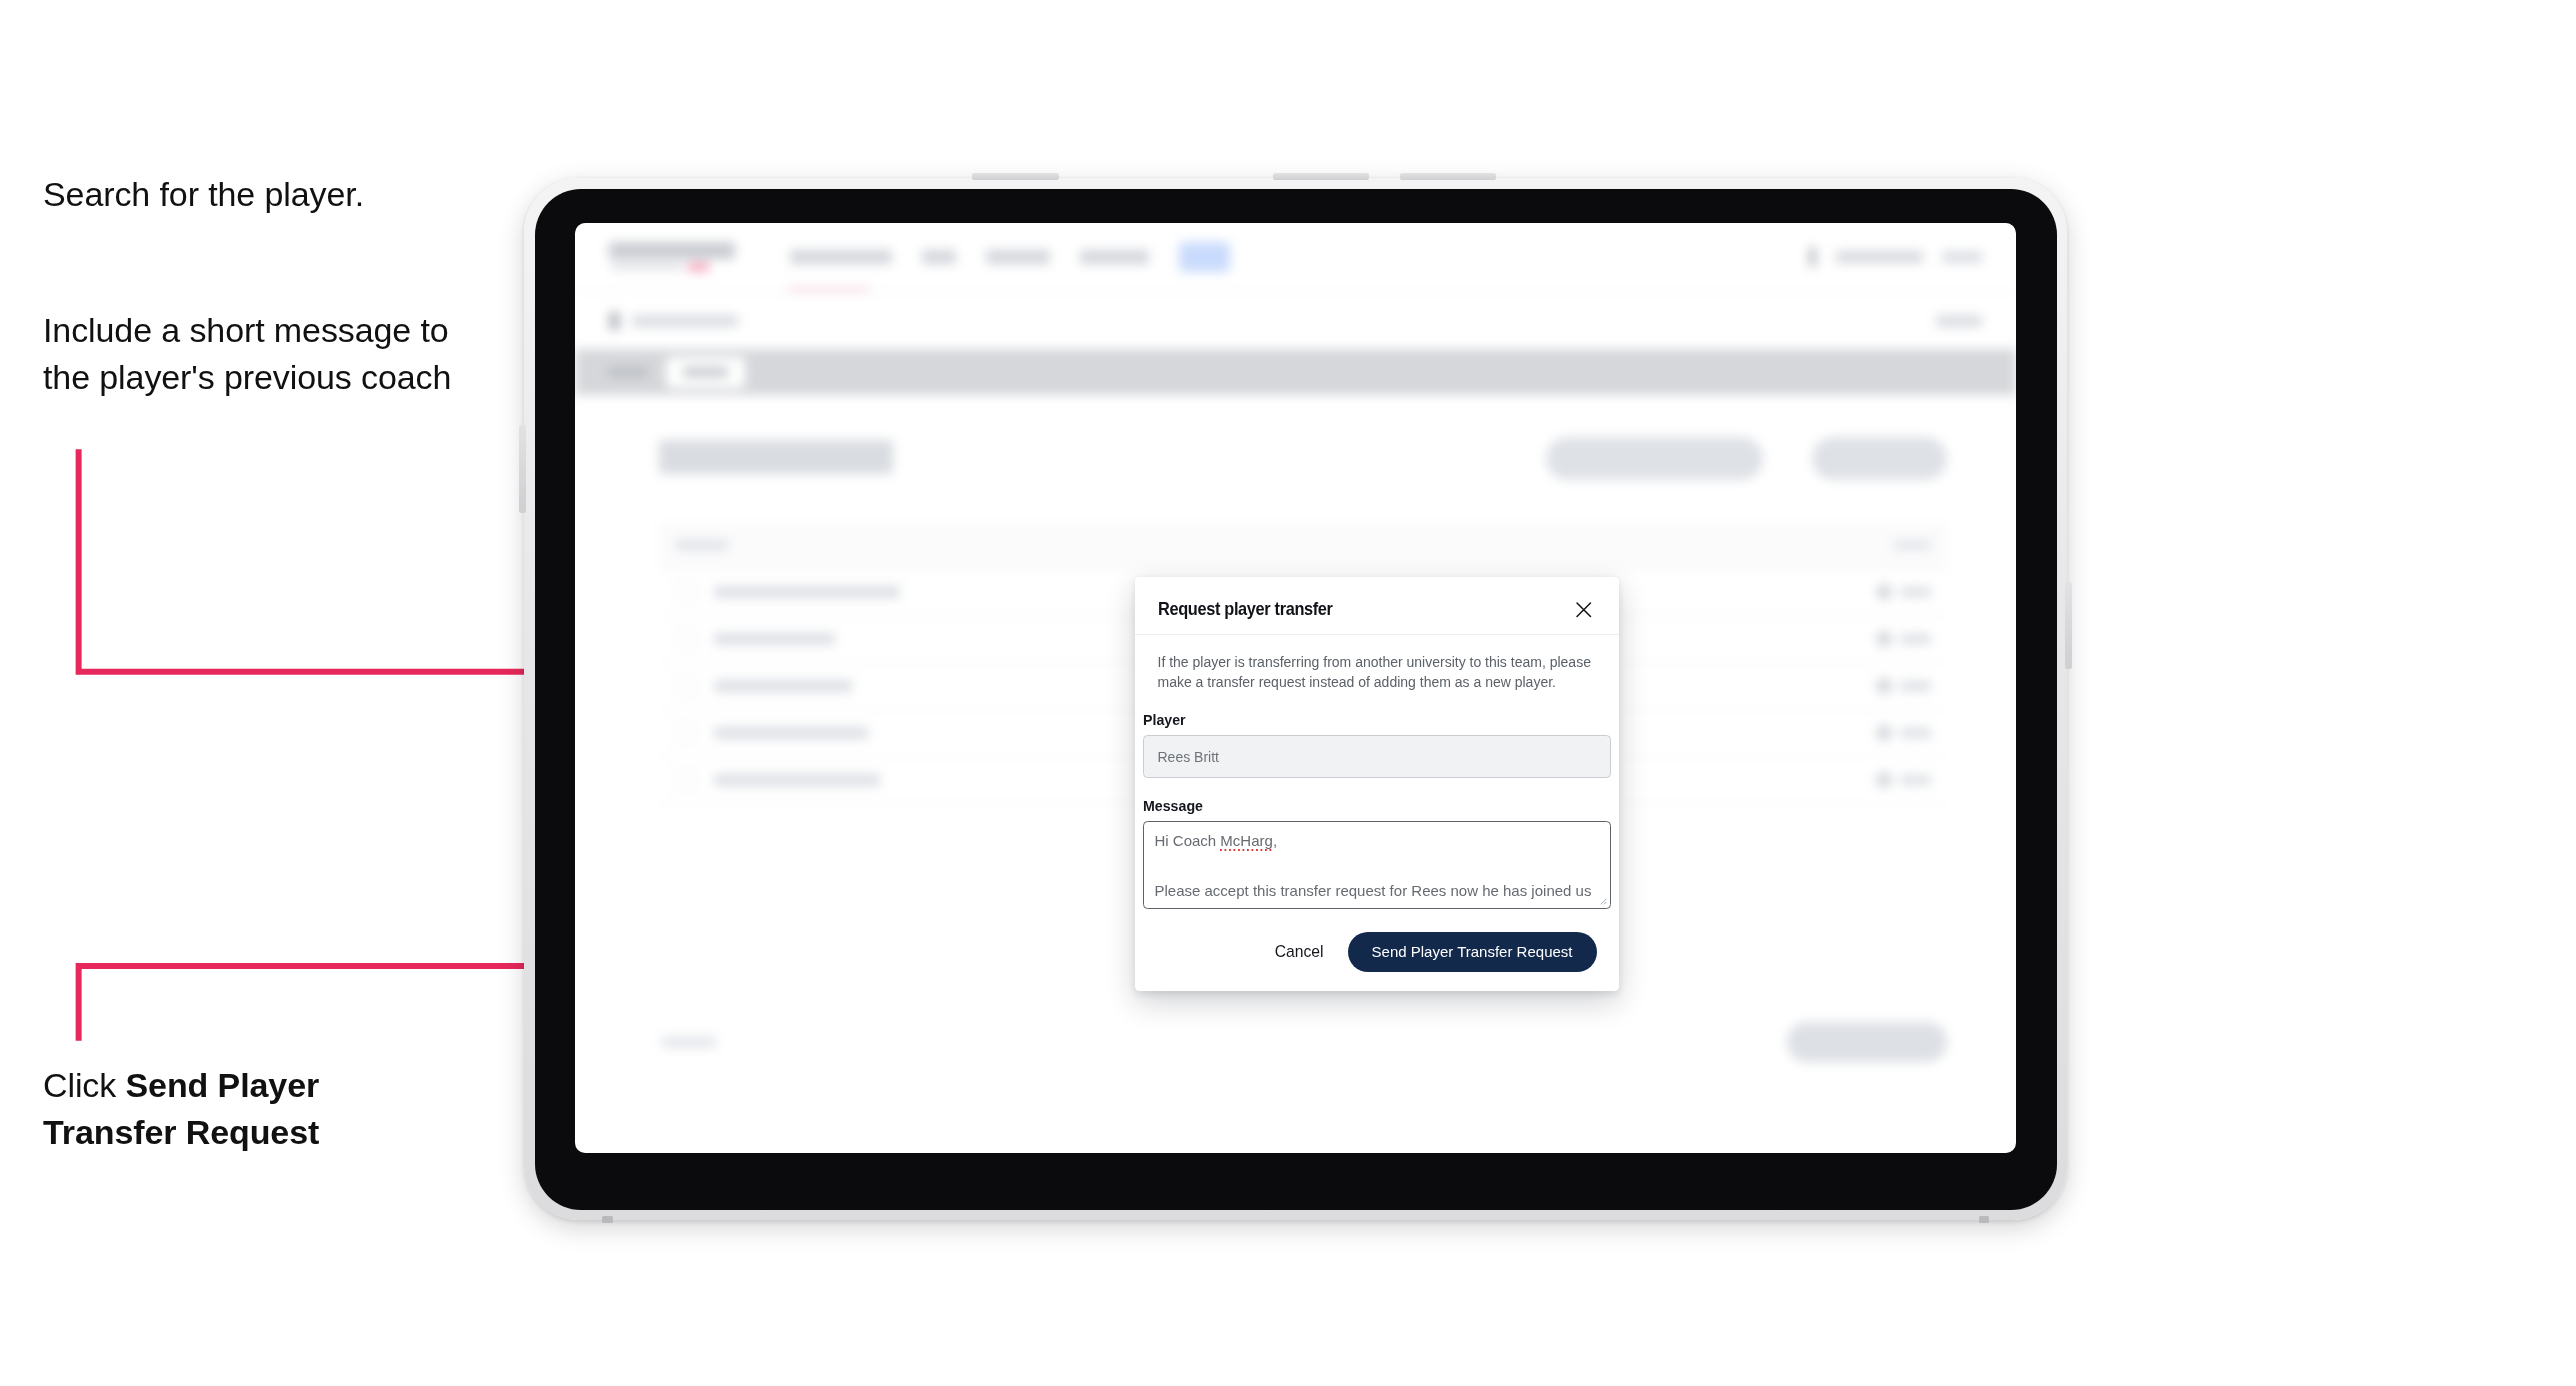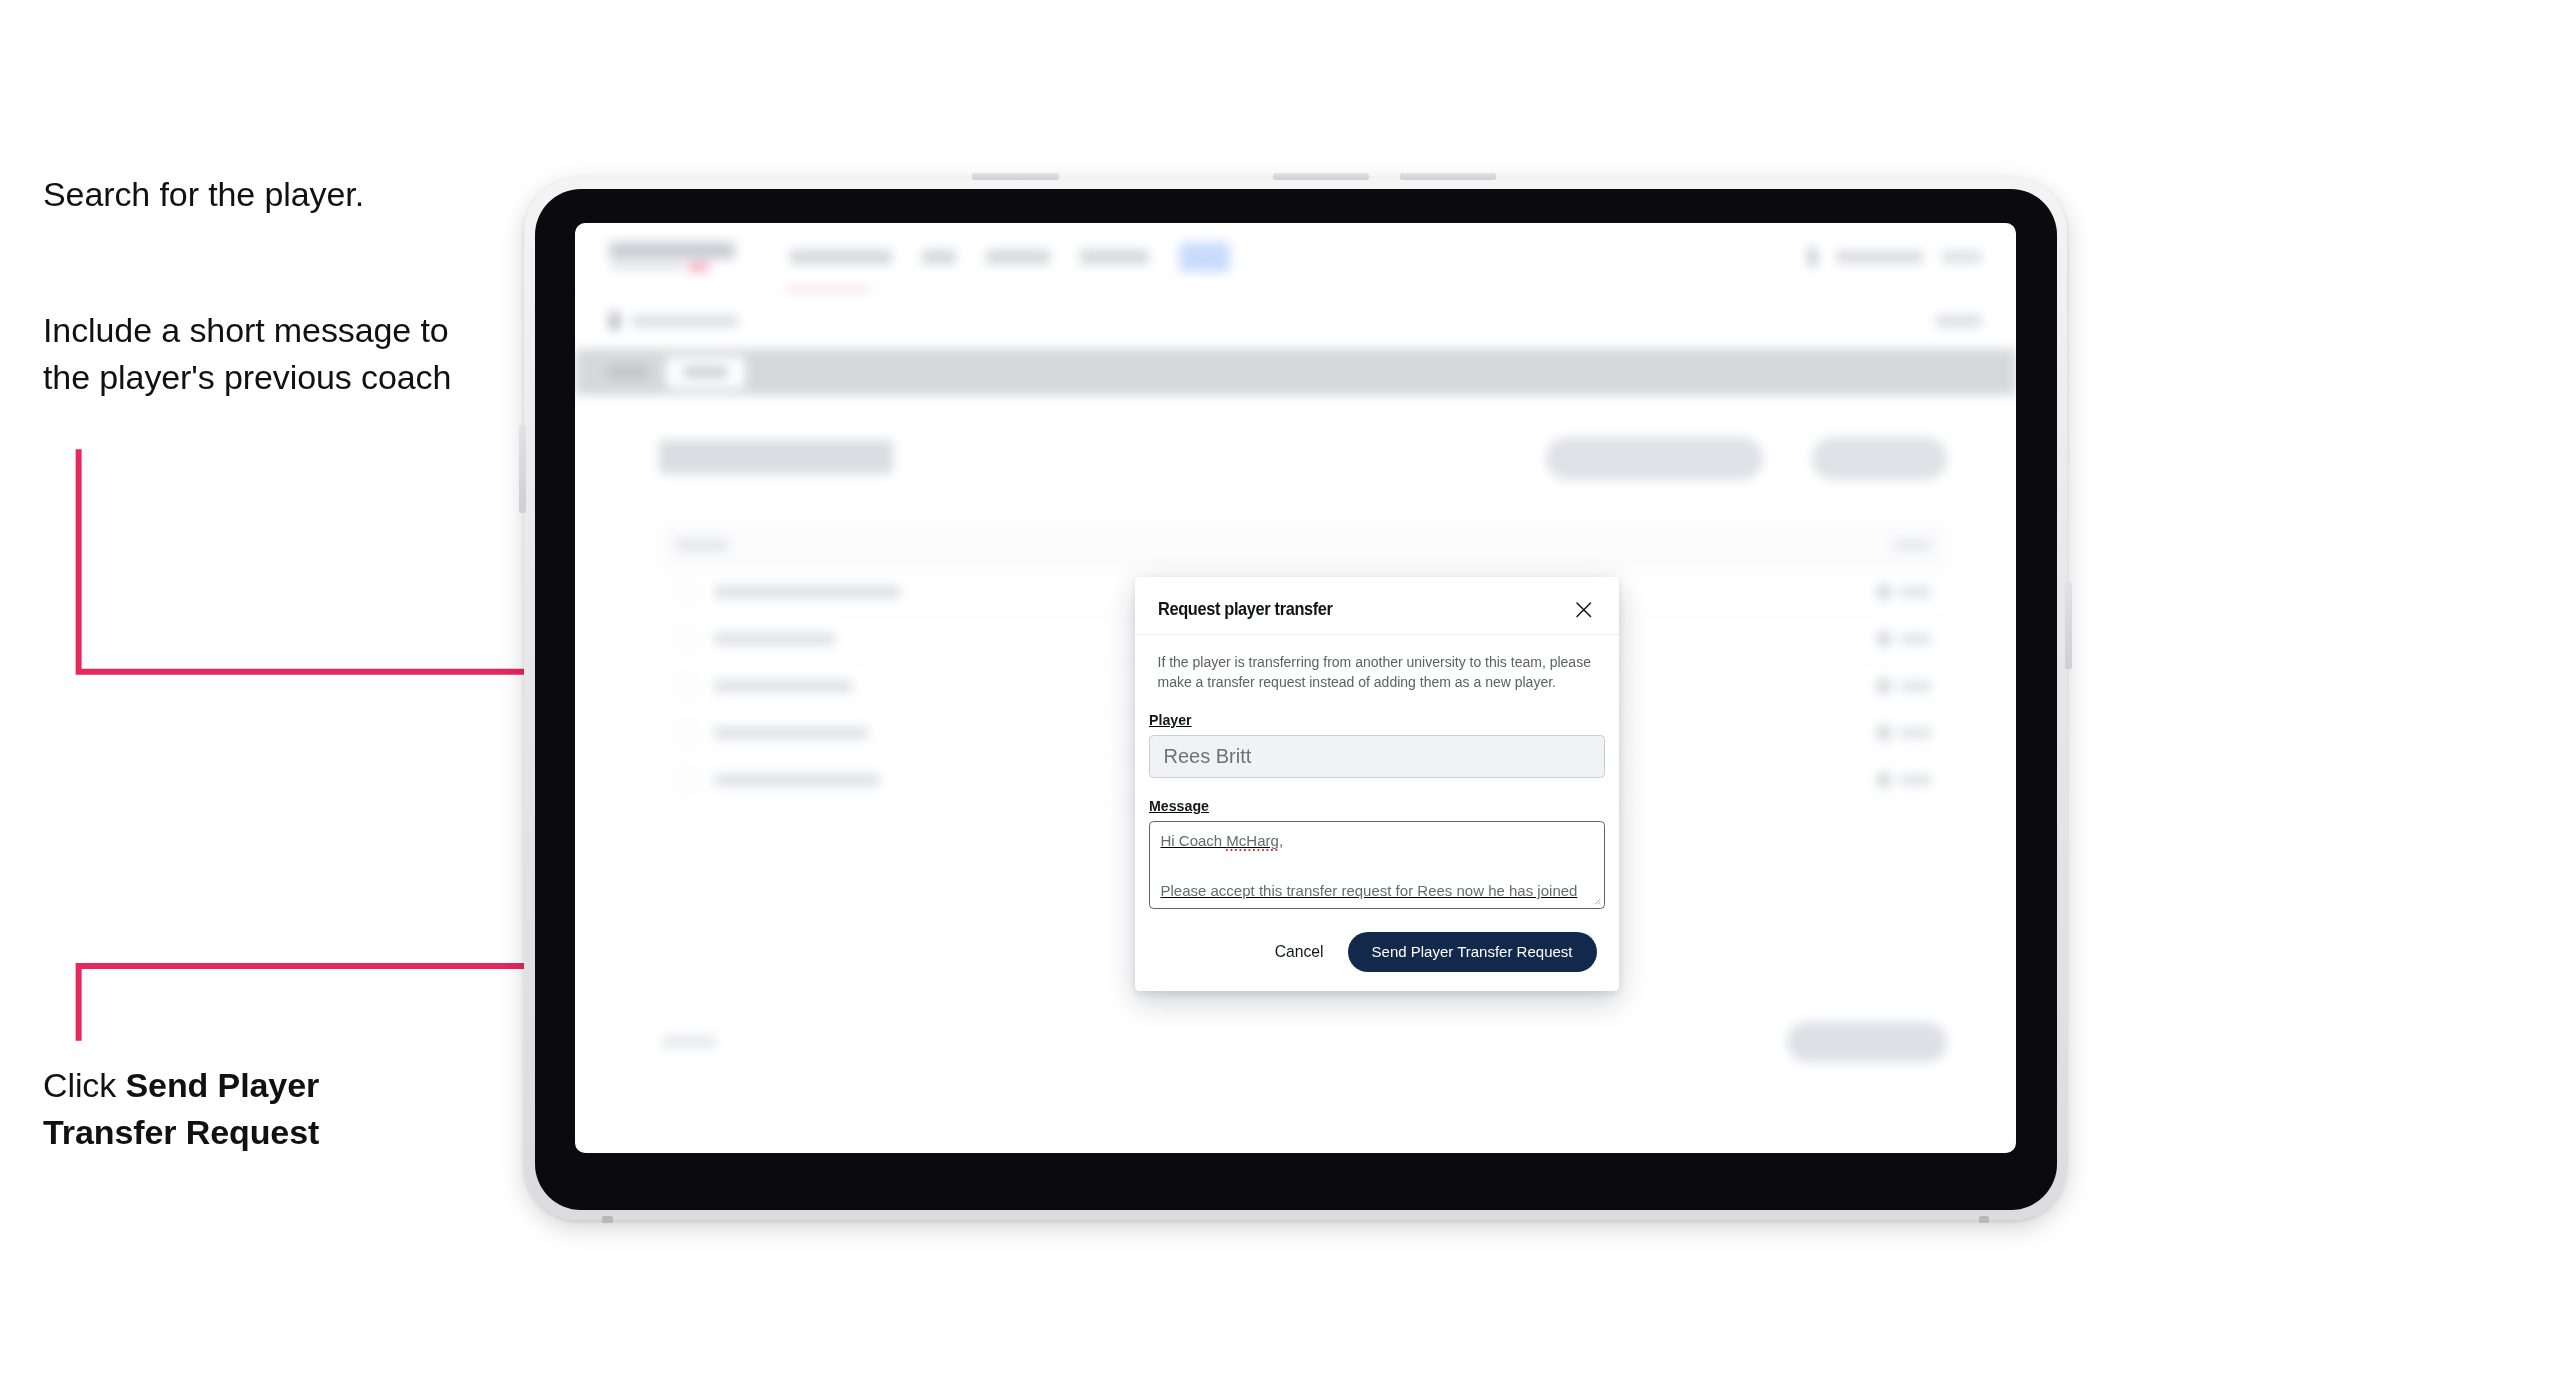--- a/index.html
+++ b/index.html
@@ -304,37 +304,37 @@
     display: flex; align-items: center; justify-content: center;
     cursor: pointer;
   }
   #modal-close svg { display: block; }
   #modal-desc {
     padding: 16.5px 22.5px 0 22.5px;
     font-size: 14px;
     line-height: 1.45;
     color: #5b6168;
   }
-  .field { padding: 0 14px; text-decoration: underline; }
+  .field { padding: 0 8px; }
   .field-label {
     margin-top: 19.5px;
     margin-bottom: 7.5px;
     font-size: 14.2px;
     font-weight: bold;
     color: #14171c;
   }
   #player-input {
     width: 100%;
     box-sizing: border-box;
     height: 43px;
     border: 0.7px solid #c9ccd1;
     border-radius: 4.5px;
     background: #f1f2f4;
     color: #6d7278;
-    font-size: 20px;
+    font-size: 14px;
     font-family: "Liberation Sans", sans-serif;
     padding: 0 13.5px;
     outline: none;
   }
   #message-box {
     width: 100%;
     box-sizing: border-box;
     height: 88px;
     border: 0.7px solid #5d6268;
     border-radius: 4.5px;

